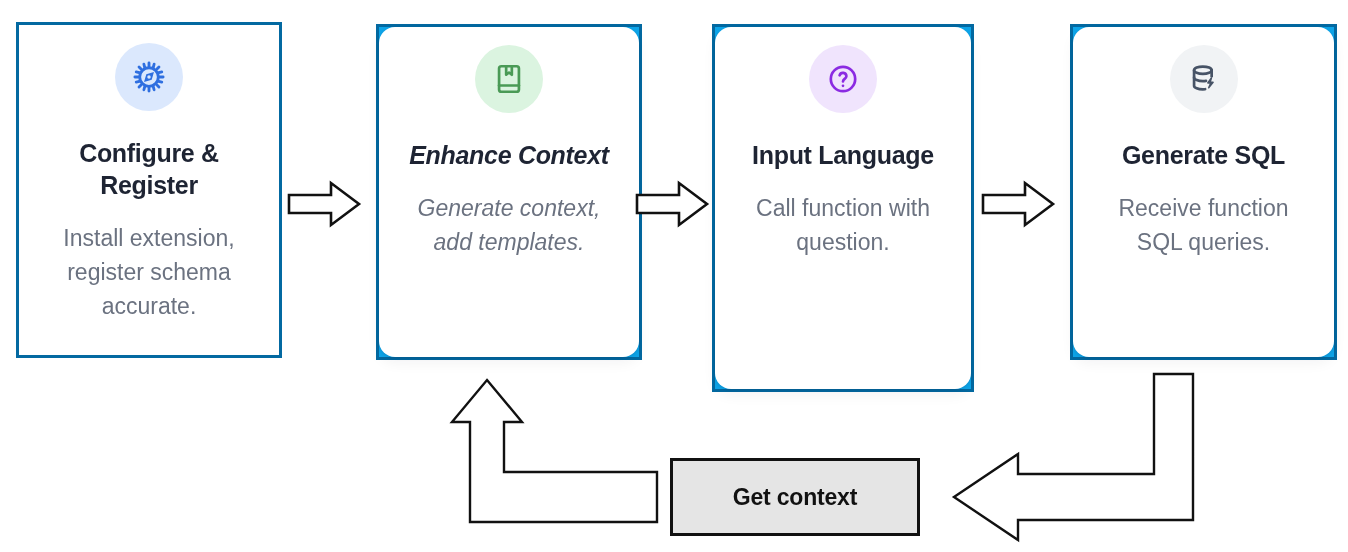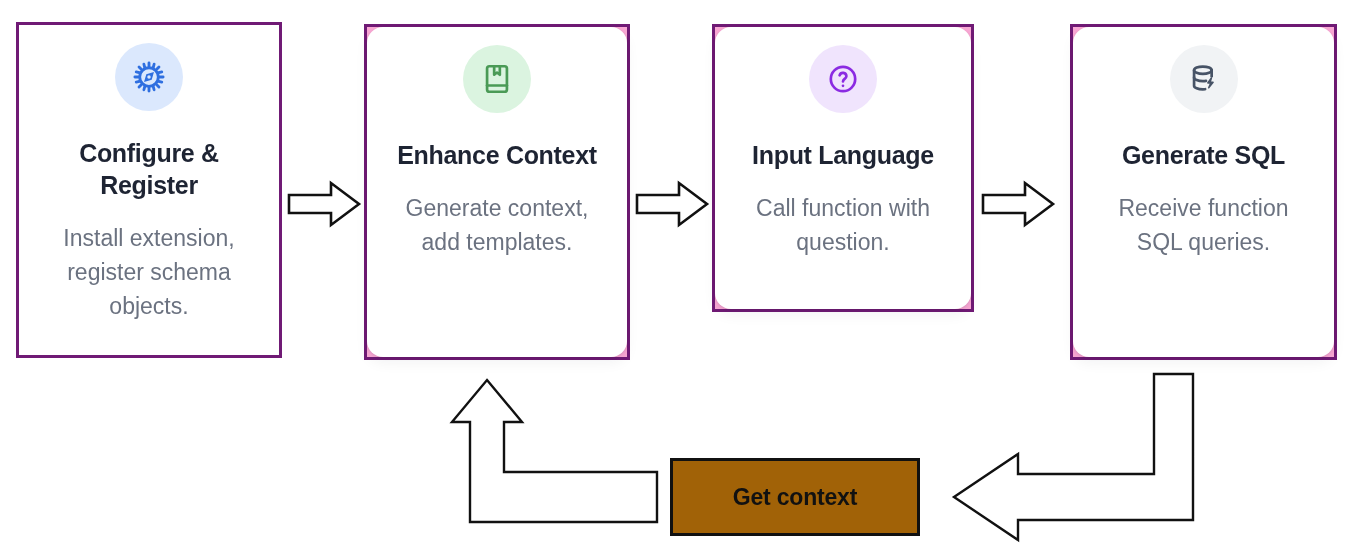--- a/index.html
+++ b/index.html
@@ -16,22 +16,22 @@
     width: 1348px;
     height: 552px;
     background: #ffffff;
     overflow: hidden;
   }
 
   
   .step-frame {
     position: absolute;
     box-sizing: border-box;
-    border: 3px solid #701a75;
-    background: #f9a8d4;
+    border: 3px solid #0369a1;
+    background: #0ea5e9;
   }
   .step-card {
     position: absolute;
     inset: 0;
     box-sizing: border-box;
     background: #ffffff;
     display: flex;
     flex-direction: column;
     align-items: center;
     padding-top: 18px;
@@ -74,21 +74,21 @@
   .shape {
     position: absolute;
   }
   .shape svg { display: block; overflow: visible; }
 
   
   #get-context-box {
     position: absolute;
     box-sizing: border-box;
     border: 3px solid #111111;
-    background: #a16207;
+    background: #e5e5e5;
     display: flex;
     align-items: center;
     justify-content: center;
   }
   #get-context-box .label {
     font-size: 23px;
     font-weight: bold;
     color: #111111;
     letter-spacing: -0.2px;
   }
@@ -103,51 +103,51 @@
       <div class="icon-badge" style="background:#dbe8fd;">
         <svg width="36" height="36" viewBox="0 0 24 24" fill="none" stroke="#2f6fe0" stroke-width="1.9" stroke-linecap="round" stroke-linejoin="round">
           <path d="M12 2.6v2.1M12 19.3v2.1M2.6 12h2.1M19.3 12h2.1M5.35 5.35l1.5 1.5M17.15 17.15l1.5 1.5M5.35 18.65l1.5-1.5M17.15 6.85l1.5-1.5"></path>
           <path d="M8.6 3.5l.55 2.05M15.4 20.5l-.55-2.05M3.5 15.4l2.05-.55M20.5 8.6l-2.05.55M3.5 8.6l2.05.55M20.5 15.4l-2.05-.55M8.6 20.5l.55-2.05M15.4 3.5l-.55 2.05"></path>
           <circle cx="12" cy="12" r="6.2"></circle>
           <path d="M15.3 8.7 10.2 10.2 8.7 15.3 13.8 13.8 Z" fill="#2f6fe0" stroke="none"></path>
           <circle cx="12" cy="12" r="1.15" fill="#dbe8fd" stroke="none"></circle>
         </svg>
       </div>
       <div class="step-title">Configure &amp; Register</div>
-      <div class="step-desc">Install extension, register schema objects.</div>
+      <div class="step-desc">Install extension, register schema accurate.</div>
     </div>
   </div>
 
   <div class="shape" style="left:288px; top:182px;">
     <svg width="72" height="44" viewBox="0 0 72 44">
       <path d="M1 13 H43 V1 L71 22 L43 43 V31 H1 Z" fill="#ffffff" stroke="#111111" stroke-width="2.6" stroke-linejoin="miter"></path>
     </svg>
   </div>
 
-  <div class="step-frame" style="left:364px; top:24px; width:266px; height:336px;">
+  <div class="step-frame" style="left:376px; top:24px; width:266px; height:336px;font-style:italic;">
     <div class="step-card rounded">
       <div class="icon-badge" style="background:#dbf4e0;">
         <svg width="34" height="34" viewBox="0 0 24 24" fill="none" stroke="#4a9a56" stroke-width="1.9" stroke-linecap="round" stroke-linejoin="round">
           <rect x="5" y="3" width="14" height="18" rx="1.6"></rect>
           <path d="M5 16.6h14"></path>
           <path d="M10 3v6l2-1.55L14 9V3"></path>
         </svg>
       </div>
       <div class="step-title">Enhance Context</div>
       <div class="step-desc">Generate context, add templates.</div>
     </div>
   </div>
 
   <div class="shape" style="left:636px; top:182px;">
     <svg width="72" height="44" viewBox="0 0 72 44">
       <path d="M1 13 H43 V1 L71 22 L43 43 V31 H1 Z" fill="#ffffff" stroke="#111111" stroke-width="2.6" stroke-linejoin="miter"></path>
     </svg>
   </div>
 
-  <div class="step-frame" style="left:712px; top:24px; width:262px; height:288px;">
+  <div class="step-frame" style="left:712px; top:24px; width:262px; height:368px;">
     <div class="step-card rounded">
       <div class="icon-badge" style="background:#f0e4fd;">
         <svg width="34" height="34" viewBox="0 0 24 24" fill="none" stroke="#8b2be2" stroke-width="1.9" stroke-linecap="round" stroke-linejoin="round">
           <circle cx="12" cy="12" r="8.6"></circle>
           <path d="M9.6 9.4a2.45 2.45 0 0 1 4.8.7c0 1.65-2.4 2-2.4 3.6"></path>
           <circle cx="12" cy="16.8" r="0.95" fill="#8b2be2" stroke="none"></circle>
         </svg>
       </div>
       <div class="step-title">Input Language</div>
       <div class="step-desc">Call function with question.</div>

